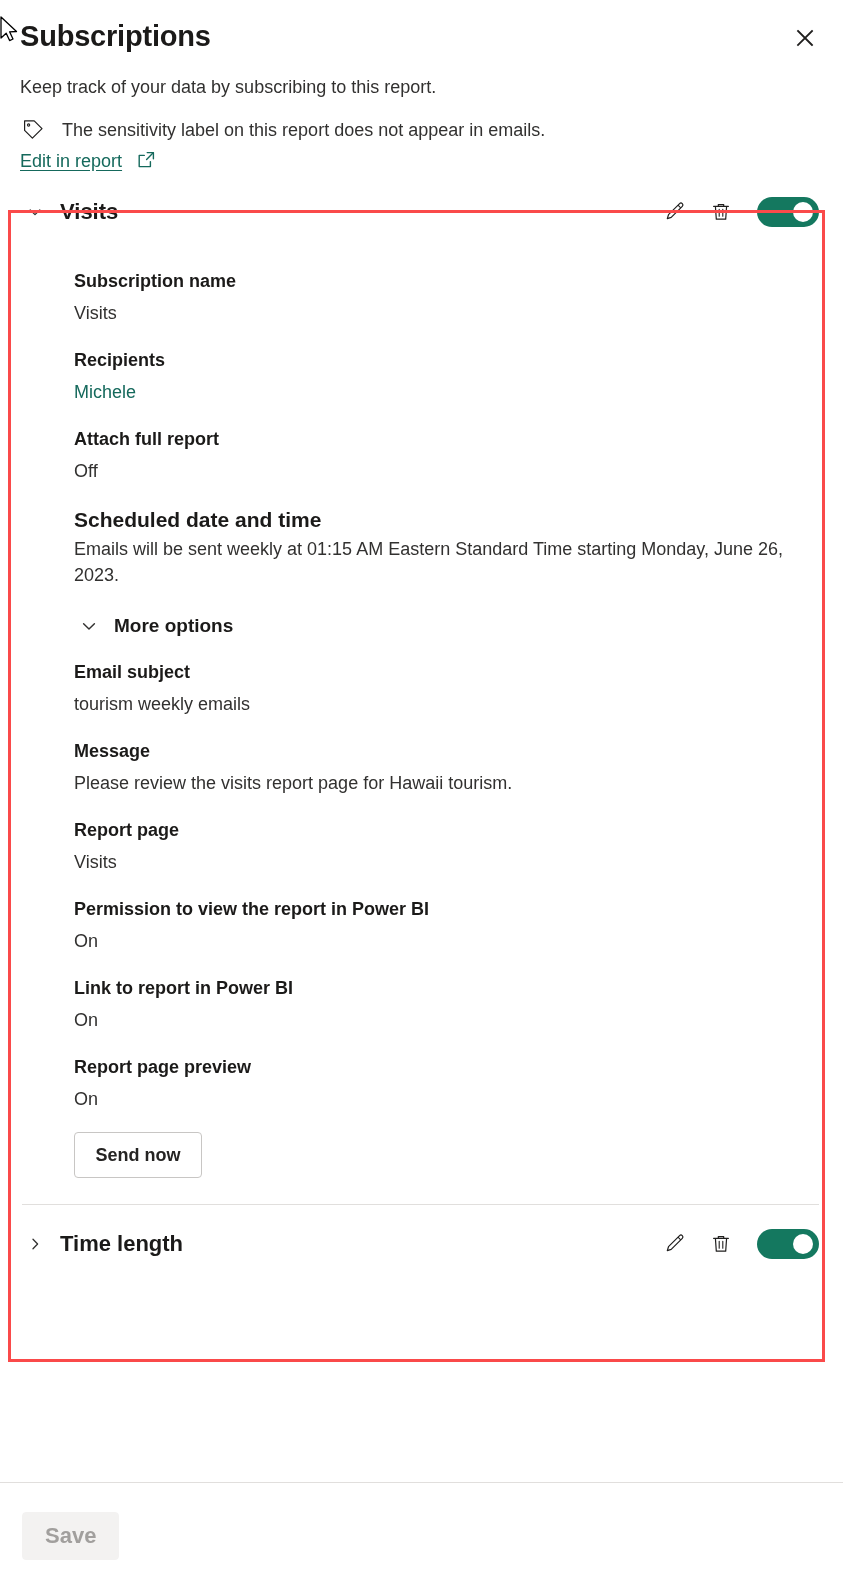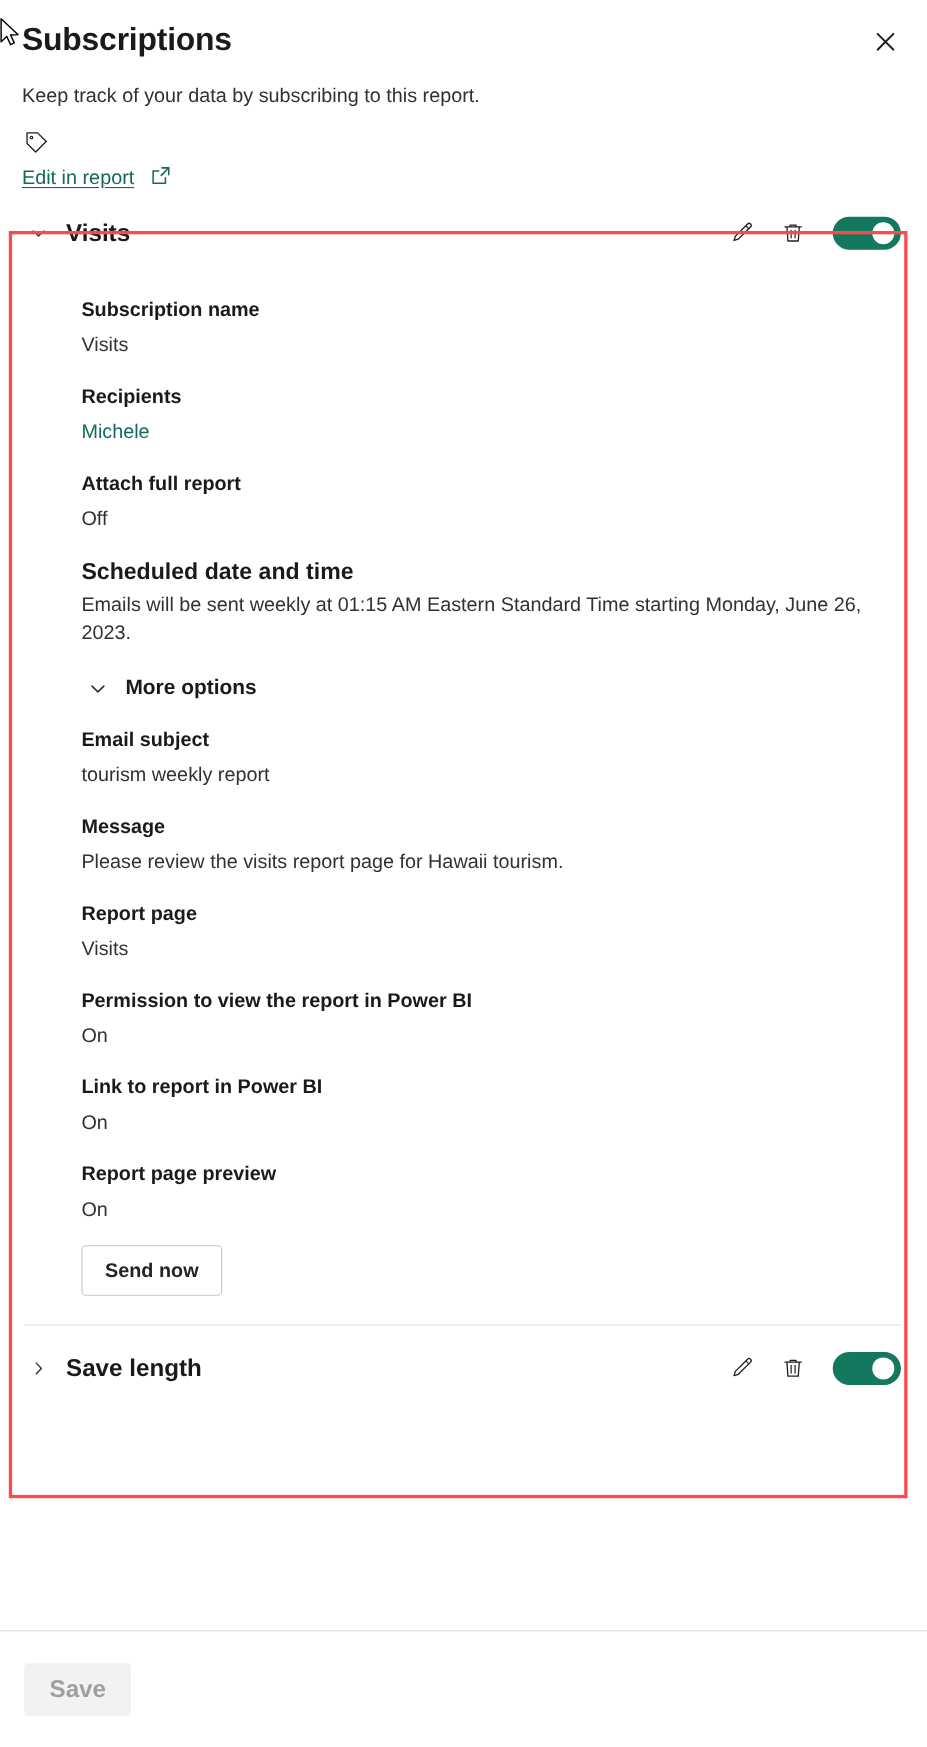--- a/index.html
+++ b/index.html
@@ -316,20 +316,21 @@
 
   <p class="subtitle">Keep track of your data by subscribing to this report.</p>
 
   <div class="sensitivity-row">
     <span class="sensitivity-icon">
       <svg width="24" height="24" viewBox="0 0 24 24" aria-hidden="true">
         <path d="M13.2 2.8 L21 10.6 L11.4 20.2 L3.6 12.4 L3.6 2.8 Z" fill="none" stroke="#201f1e" stroke-width="1.2" stroke-linejoin="round"></path>
         <circle cx="7.6" cy="7" r="1.15" fill="none" stroke="#201f1e" stroke-width="1.1"></circle>
       </svg>
     </span>
+    <span class="sensitivity-text">The sensitivity label on this report does not appear in emails.</span>
   </div>
 
   <div class="edit-link-row">
     <a class="edit-link">Edit in report</a>
     <span class="external-icon">
       <svg width="18" height="18" viewBox="0 0 18 18" aria-hidden="true">
         <path d="M10.2 1.6 H16.4 V7.8" fill="none" stroke="#15695c" stroke-width="1.4" stroke-linecap="round" stroke-linejoin="round"></path>
         <path d="M16.2 1.8 L9.6 8.4" fill="none" stroke="#15695c" stroke-width="1.4" stroke-linecap="round"></path>
         <path d="M13.4 10.6 V15.6 H2.2 V4.4 H7.3" fill="none" stroke="#15695c" stroke-width="1.4" stroke-linecap="round" stroke-linejoin="round"></path>
       </svg>
@@ -396,21 +397,21 @@
         <span style="display:flex;align-items:center;">
           <svg width="18" height="18" viewBox="0 0 16 16" aria-hidden="true">
             <path d="M3.2 6 L8 10.6 L12.8 6" fill="none" stroke="#323130" stroke-width="1.3" stroke-linecap="round" stroke-linejoin="round"></path>
           </svg>
         </span>
         <span class="mo-label">More options</span>
       </div>
 
       <div class="field">
         <div class="field-label">Email subject</div>
-        <div class="field-value">tourism weekly report</div>
+        <div class="field-value">tourism weekly emails</div>
       </div>
 
       <div class="field">
         <div class="field-label">Message</div>
         <div class="field-value">Please review the visits report page for Hawaii tourism.</div>
       </div>
 
       <div class="field">
         <div class="field-label">Report page</div>
         <div class="field-value">Visits</div>
@@ -438,21 +439,21 @@
 
   <div class="divider"></div>
 
   <div class="sub-item">
     <div class="sub-row">
       <button class="chev-btn" aria-label="Expand">
         <svg width="16" height="16" viewBox="0 0 16 16" aria-hidden="true">
           <path d="M6 3.2 L10.6 8 L6 12.8" fill="none" stroke="#323130" stroke-width="1.3" stroke-linecap="round" stroke-linejoin="round"></path>
         </svg>
       </button>
-      <span class="sub-name">Save length</span>
+      <span class="sub-name">Time length</span>
       <span class="row-actions">
         <button class="icon-btn" aria-label="Edit">
           <svg width="22" height="22" viewBox="0 0 22 22" aria-hidden="true">
             <path d="M15.6 2.6 a1.9 1.9 0 0 1 2.7 2.7 L7.2 16.4 L3.3 17.6 L4.5 13.7 Z" fill="none" stroke="#201f1e" stroke-width="1.2" stroke-linejoin="round"></path>
             <path d="M14 4.2 L16.7 6.9" fill="none" stroke="#201f1e" stroke-width="1.1"></path>
           </svg>
         </button>
         <button class="icon-btn" aria-label="Delete">
           <svg width="22" height="22" viewBox="0 0 22 22" aria-hidden="true">
             <path d="M3.6 5.3 H18.4" stroke="#201f1e" stroke-width="1.2" fill="none" stroke-linecap="round"></path>

